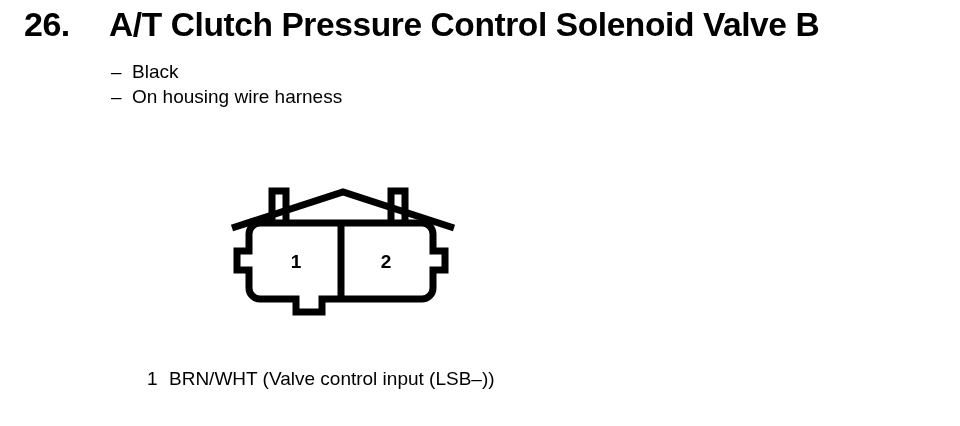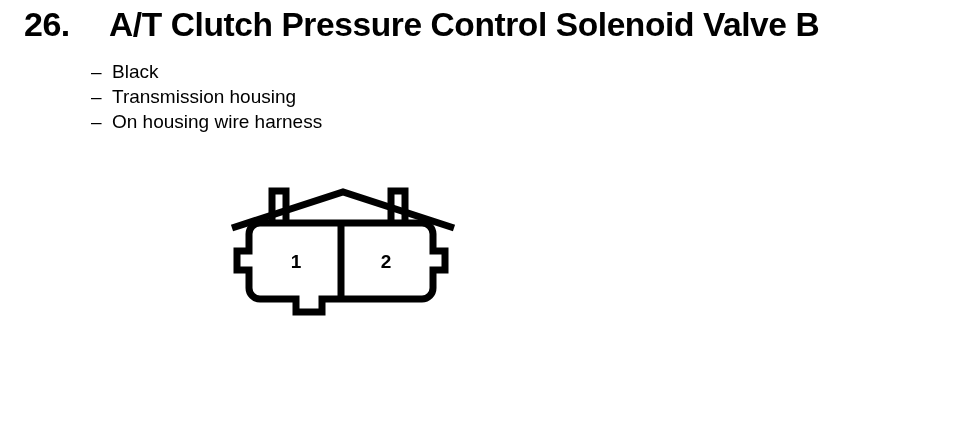--- a/index.html
+++ b/index.html
@@ -55,20 +55,21 @@
     left: 91px;
     top: 59px;
     width: 500px;
   }
   .attr-item {
     display: block;
     font-size: 19px;
     line-height: 25px;
     white-space: nowrap;
     height: 25px;
+    margin-left: 20px;
   }
   .attr-dash {
     display: inline-block;
     width: 21px;
     font-size: 19px;
   }
   .attr-label {
     display: inline;
     font-size: 19px;
   }
@@ -123,23 +124,20 @@
 <div class="header">
   <div class="header-number">26.</div>
   <div class="header-title">A/T Clutch Pressure Control Solenoid Valve B</div>
 </div>
 
 <div class="attr-list">
   <div class="attr-item">
     <span class="attr-dash">–</span><span class="attr-label">Black</span>
   </div>
   <div class="attr-item">
-    <span class="attr-dash">–</span><span class="attr-label">Transmission housing</span>
-  </div>
-  <div class="attr-item">
     <span class="attr-dash">–</span><span class="attr-label">On housing wire harness</span>
   </div>
 </div>
 
 <div class="connector-wrap">
   <svg class="connector-svg" viewBox="0 0 250 145" xmlns="http://www.w3.org/2000/svg">
 
     <path d="M 4 46 L 115 10 L 226 46" fill="none" stroke="#000000" stroke-width="7" stroke-linecap="butt" stroke-linejoin="miter"></path>
 
     <path d="M 44 42 L 44 9 L 58 9 L 58 42" fill="none" stroke="#000000" stroke-width="7" stroke-linecap="butt" stroke-linejoin="miter"></path>
@@ -170,13 +168,16 @@
              Z" fill="#ffffff" stroke="#000000" stroke-width="7" stroke-linejoin="miter"></path>
 
     <line x1="113" y1="41" x2="113" y2="117" stroke="#000000" stroke-width="7"></line>
 
     <text class="pin-number-text" x="68" y="86" text-anchor="middle">1</text>
     <text class="pin-number-text" x="158" y="86" text-anchor="middle">2</text>
   </svg>
 </div>
 
 <div class="pin-legend">
+  <div class="legend-row">
+    <span class="legend-num">1</span><span class="legend-desc">BRN/WHT (Valve control input (LSB–))</span>
+  </div>
 </div>
 
 </body></html>

